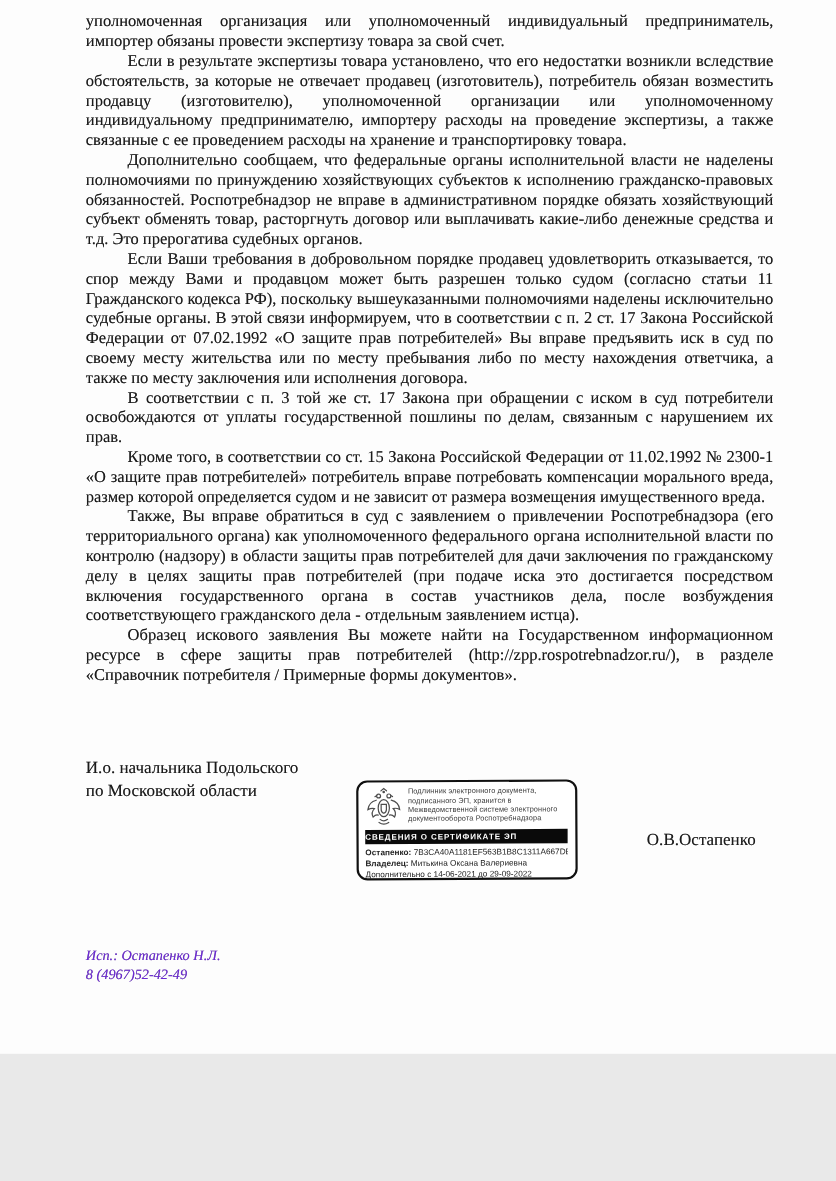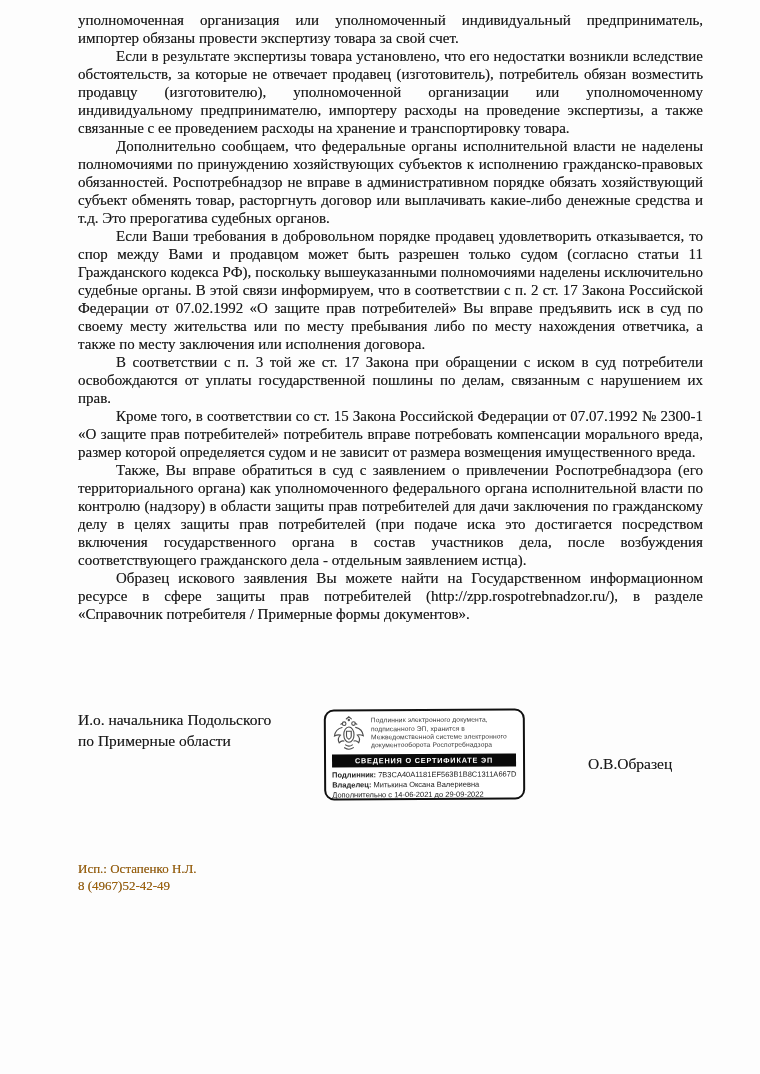--- a/index.html
+++ b/index.html
@@ -3,40 +3,40 @@
 <meta charset="utf-8">
 <style>
   html, body { margin: 0; padding: 0; }
   body {
     width: 760px; height: 1074px;
     background: #e9e9e9;
     font-family: "Liberation Serif", serif;
   }
   .page {
     position: relative;
-    width: 760px; height: 1074px;
+    width: 760px; height: 958px;
     background: #fdfdfd;
     overflow: hidden;
   }
   .text-block {
     padding: 11px 57px 0 78px;
   }
   .para {
     margin: 0;
     font-size: 15px;
     line-height: 18px;
     color: #1b1b1b;
     text-align: justify;
     text-shadow: 0 0 0.45px rgba(20,20,20,0.55);
   }
   .para.indent { text-indent: 38px; }
 
   
   .sig-left {
-    position: absolute; left: 78px; top: 710px;
+    position: absolute; left: 78px; top: 689px;
     font-size: 15.5px; line-height: 20.5px;
     color: #1b1b1b;
     text-shadow: 0 0 0.45px rgba(20,20,20,0.5);
   }
   .sig-name {
     position: absolute; left: 588px; top: 755px;
     font-size: 15.5px; color: #1b1b1b;
     text-shadow: 0 0 0.45px rgba(20,20,20,0.5);
   }
 
@@ -56,58 +56,59 @@
   .stamp-top { display: flex; align-items: center; gap: 5px; }
   .emblem { width: 34px; height: 36px; flex: 0 0 auto; }
   .stamp-header {
     font-size: 6.7px; line-height: 8.4px; color: #3a3a3a;
     letter-spacing: 0.1px;
   }
   .stamp-bar {
     background: #0a0a0a; color: #ffffff;
     font-size: 7.3px; font-weight: bold;
     letter-spacing: 0.8px;
-    text-align: center;
+    text-align: left;
     padding: 2.5px 0 2px;
     margin: 2.5px 0 3px;
   }
   .stamp-line {
     font-size: 7.5px; line-height: 9.8px;
     white-space: nowrap; overflow: hidden;
     color: #222;
   }
   .stamp-line .lbl { font-weight: bold; }
 
   
   .footer {
     position: absolute; left: 78px; top: 861px;
     font-size: 13px; line-height: 16.5px;
-    color: #a16207;
+    color: #6d28d9;
     text-shadow: 0 0 0.4px rgba(20,20,20,0.5);
+    font-style: italic;
   }
 </style>
 </head>
 <body>
 
 <div class="page">
 
   <div class="text-block">
     <p class="para">уполномоченная организация или уполномоченный индивидуальный предприниматель, импортер обязаны провести экспертизу товара за свой счет.</p>
     <p class="para indent">Если в результате экспертизы товара установлено, что его недостатки возникли вследствие обстоятельств, за которые не отвечает продавец (изготовитель), потребитель обязан возместить продавцу (изготовителю), уполномоченной организации или уполномоченному индивидуальному предпринимателю, импортеру расходы на проведение экспертизы, а также связанные с ее проведением расходы на хранение и транспортировку товара.</p>
     <p class="para indent">Дополнительно сообщаем, что федеральные органы исполнительной власти не наделены полномочиями по принуждению хозяйствующих субъектов к исполнению гражданско-правовых обязанностей. Роспотребнадзор не вправе в административном порядке обязать хозяйствующий субъект обменять товар, расторгнуть договор или выплачивать какие-либо денежные средства и т.д. Это прерогатива судебных органов.</p>
     <p class="para indent">Если Ваши требования в добровольном порядке продавец удовлетворить отказывается, то спор между Вами и продавцом может быть разрешен только судом (согласно статьи 11 Гражданского кодекса РФ), поскольку вышеуказанными полномочиями наделены исключительно судебные органы. В этой связи информируем, что в соответствии с п. 2 ст. 17 Закона Российской Федерации от 07.02.1992 «О защите прав потребителей» Вы вправе предъявить иск в суд по своему месту жительства или по месту пребывания либо по месту нахождения ответчика, а также по месту заключения или исполнения договора.</p>
     <p class="para indent">В соответствии с п. 3 той же ст. 17 Закона при обращении с иском в суд потребители освобождаются от уплаты государственной пошлины по делам, связанным с нарушением их прав.</p>
-    <p class="para indent">Кроме того, в соответствии со ст. 15 Закона Российской Федерации от 07.07.1992 № 2300-1 «О защите прав потребителей» потребитель вправе потребовать компенсации морального вреда, размер которой определяется судом и не зависит от размера возмещения имущественного вреда.</p>
+    <p class="para indent">Кроме того, в соответствии со ст. 15 Закона Российской Федерации от 11.02.1992 № 2300-1 «О защите прав потребителей» потребитель вправе потребовать компенсации морального вреда, размер которой определяется судом и не зависит от размера возмещения имущественного вреда.</p>
     <p class="para indent">Также, Вы вправе обратиться в суд с заявлением о привлечении Роспотребнадзора (его территориального органа) как уполномоченного федерального органа исполнительной власти по контролю (надзору) в области защиты прав потребителей для дачи заключения по гражданскому делу в целях защиты прав потребителей (при подаче иска это достигается посредством включения государственного органа в состав участников дела, после возбуждения соответствующего гражданского дела - отдельным заявлением истца).</p>
     <p class="para indent">Образец искового заявления Вы можете найти на Государственном информационном ресурсе в сфере защиты прав потребителей (http://zpp.rospotrebnadzor.ru/), в разделе «Справочник потребителя / Примерные формы документов».</p>
   </div>
 
   <div class="sig-left">
     <div>И.о. начальника Подольского</div>
-    <div>по Примерные области</div>
+    <div>по Московской области</div>
   </div>
 
   <div class="stamp">
     <div class="stamp-top">
       <svg class="emblem" viewBox="0 0 40 42" xmlns="http://www.w3.org/2000/svg">
         <g stroke="#4d4d4d" fill="none" stroke-width="1.3" stroke-linecap="round">
           <path d="M17 4 L20 1.5 L23 4"></path>
           <circle cx="20" cy="5.2" r="1.4" fill="#4d4d4d" stroke="none"></circle>
           <circle cx="14.5" cy="9.5" r="2.1"></circle>
           <circle cx="25.5" cy="9.5" r="2.1"></circle>
@@ -116,33 +117,33 @@
           <path d="M28 14 Q36 16 37 24 Q33 22 30 23 Q34 27 31.5 32 Q28.5 29 26 30"></path>
           <ellipse cx="20" cy="22.5" rx="6" ry="9"></ellipse>
           <path d="M17.2 18.5 h5.6 v5.5 q0 3 -2.8 4 q-2.8 -1 -2.8 -4 z"></path>
           <path d="M16 34.5 q4 3 8 0 M14.8 37.8 q5.2 3.6 10.4 0"></path>
         </g>
       </svg>
       <div class="stamp-header">Подлинник электронного документа, подписанного ЭП, хранится в Межведомственной системе электронного документооборота Роспотребнадзора</div>
     </div>
     <div class="stamp-bar">СВЕДЕНИЯ О СЕРТИФИКАТЕ ЭП</div>
     <div class="stamp-line">
-      <span class="lbl">Подлинник:</span>
+      <span class="lbl">Остапенко:</span>
       <span>7B3CA40A1181EF563B1B8C1311A667DE72517</span>
     </div>
     <div class="stamp-line">
       <span class="lbl">Владелец:</span>
       <span>Митькина Оксана Валериевна</span>
     </div>
     <div class="stamp-line">
       <span>Дополнительно</span>
       <span>с 14-06-2021 до 29-09-2022</span>
     </div>
   </div>
 
-  <div class="sig-name">О.В.Образец</div>
+  <div class="sig-name">О.В.Остапенко</div>
 
   <div class="footer">
     <div>Исп.: Остапенко Н.Л.</div>
     <div>8 (4967)52-42-49</div>
   </div>
 
 </div>
 
 </body></html>

